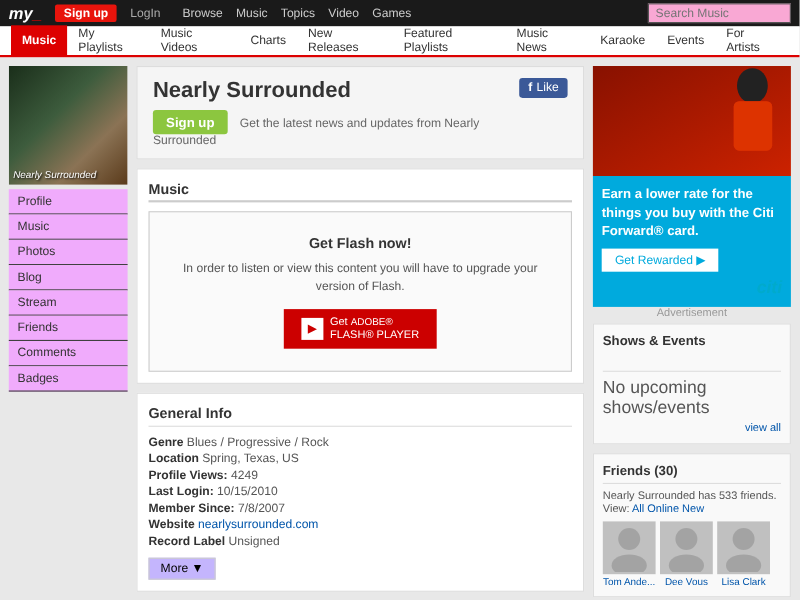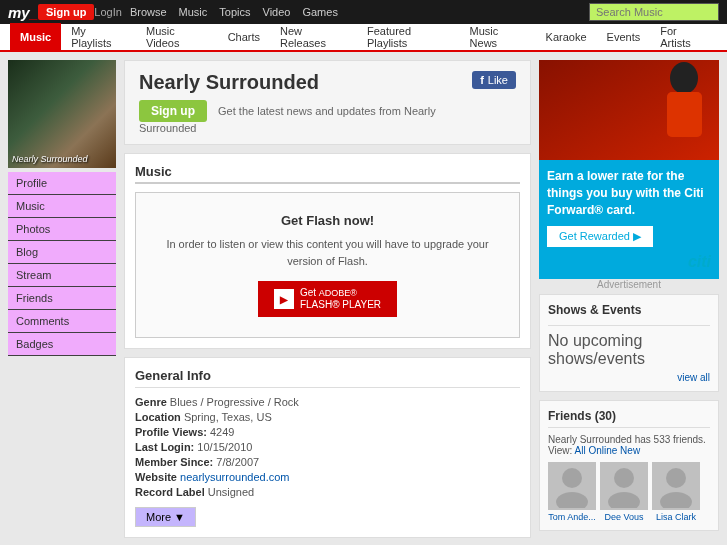--- a/index.html
+++ b/index.html
@@ -1,25 +1,25 @@
 <!DOCTYPE html>
 <html><head>
   <meta charset="utf-8">
   <style>
     * { margin: 0; padding: 0; box-sizing: border-box; }
     body { font-family: Arial, sans-serif; font-size: 11px; background: #e8e8e8; color: #333; width: 727px; }
 
     
-    #top-nav { background: #1a1a1a; height: 24px; display: flex; align-items: center; padding: 0 8px; gap: 0; }
+    #top-nav { background: #1a1a1a; height: 24px; display: flex; align-items: center; padding: 0 8px; gap: 12px; }
     .btn-signup { background: #e8140c; color: #fff; padding: 2px 8px; border: none; border-radius: 2px; cursor: pointer; font-size: 11px; font-weight: bold; }
     .btn-login { color: #aaa; text-decoration: none; font-size: 11px; }
     .top-nav-links { display: flex; gap: 12px; margin-left: 8px; }
     .top-nav-links a { color: #ccc; text-decoration: none; font-size: 11px; }
     .search-box { margin-left: auto; }
-    .search-box input { padding: 2px 6px; font-size: 11px; width: 130px; border: 1px solid #555; background: #bef264; }
+    .search-box input { padding: 2px 6px; font-size: 11px; width: 130px; border: 1px solid #555; background: #f9a8d4; }
 
     
     #sub-nav { background: #fff; border-bottom: 2px solid #d00; height: 28px; display: flex; align-items: center; padding: 0 10px; gap: 0; }
     .sub-nav-item { padding: 0 10px; height: 28px; display: flex; align-items: center; font-size: 11px; color: #333; cursor: pointer; text-decoration: none; }
     .sub-nav-item.active { background: #d00; color: #fff; font-weight: bold; }
 
     
     #main { display: flex; gap: 0; padding: 8px; }
     #left-sidebar { width: 108px; flex-shrink: 0; }
     #center { flex: 1; min-width: 0; margin: 0 8px; }
@@ -63,21 +63,21 @@
     .info-row span.label { color: #333; font-weight: bold; }
     .info-row a { color: #0055aa; text-decoration: none; }
     .more-btn { background: #c4b5fd; border: 1px solid #ccc; padding: 3px 10px; font-size: 11px; cursor: pointer; margin-top: 6px; display: inline-flex; align-items: center; gap: 4px; }
     .ad-text-box { background: #00aadd; padding: 8px; }
     .ad-text { color: #fff; font-size: 12px; font-weight: bold; line-height: 1.4; margin-bottom: 8px; }
     .ad-rewarded-btn { background: #fff; color: #00aadd; padding: 4px 12px; border: none; cursor: pointer; font-size: 11px; font-weight: normal; display: inline-flex; align-items: center; gap: 4px; }
     .citi-logo { text-align: right; margin-top: 6px; }
     .ad-label { font-size: 10px; color: #999; text-align: center; margin-bottom: 4px; }
 
     .shows-box { background: #f9f9f9; border: 1px solid #ddd; padding: 8px; margin-bottom: 8px; }
-    .shows-box h3 { font-size: 12px; font-weight: bold; border-bottom: 1px solid #ddd; padding-bottom: 8px; margin-bottom: 6px; }
+    .shows-box h3 { font-size: 12px; font-weight: bold; border-bottom: 1px solid #ddd; padding-bottom: 20px; margin-bottom: 6px; }
     .shows-box .no-events { font-size: 16px; color: #555; }
     .shows-box .view-all { text-align: right; font-size: 10px; color: #0055aa; cursor: pointer; margin-top: 4px; }
 
     .friends-box { background: #f9f9f9; border: 1px solid #ddd; padding: 8px; }
     .friends-box h3 { font-size: 12px; font-weight: bold; border-bottom: 1px solid #ddd; padding-bottom: 4px; margin-bottom: 6px; }
     .friends-desc { font-size: 10px; color: #555; margin-bottom: 6px; }
     .friends-desc a { color: #0055aa; text-decoration: none; }
     .friends-avatars { display: flex; gap: 4px; }
     .friend-item { text-align: center; }
     .friend-avatar { width: 48px; height: 48px; background: #c0c0c0; display: flex; align-items: center; justify-content: center; margin-bottom: 2px; }

